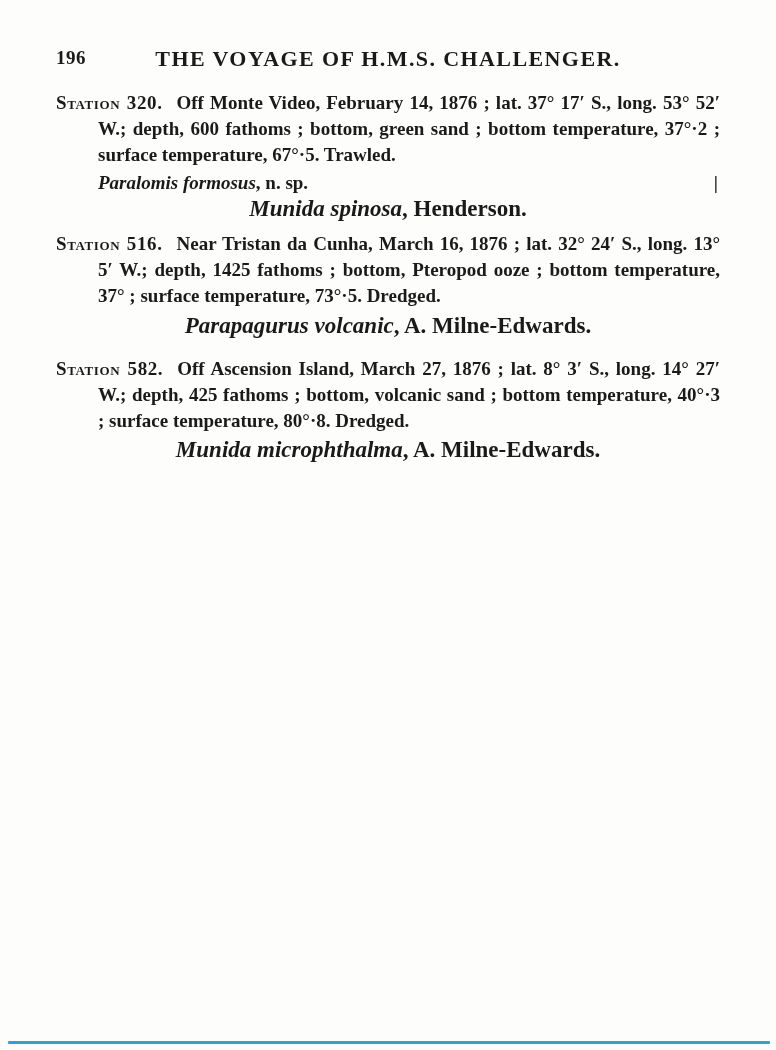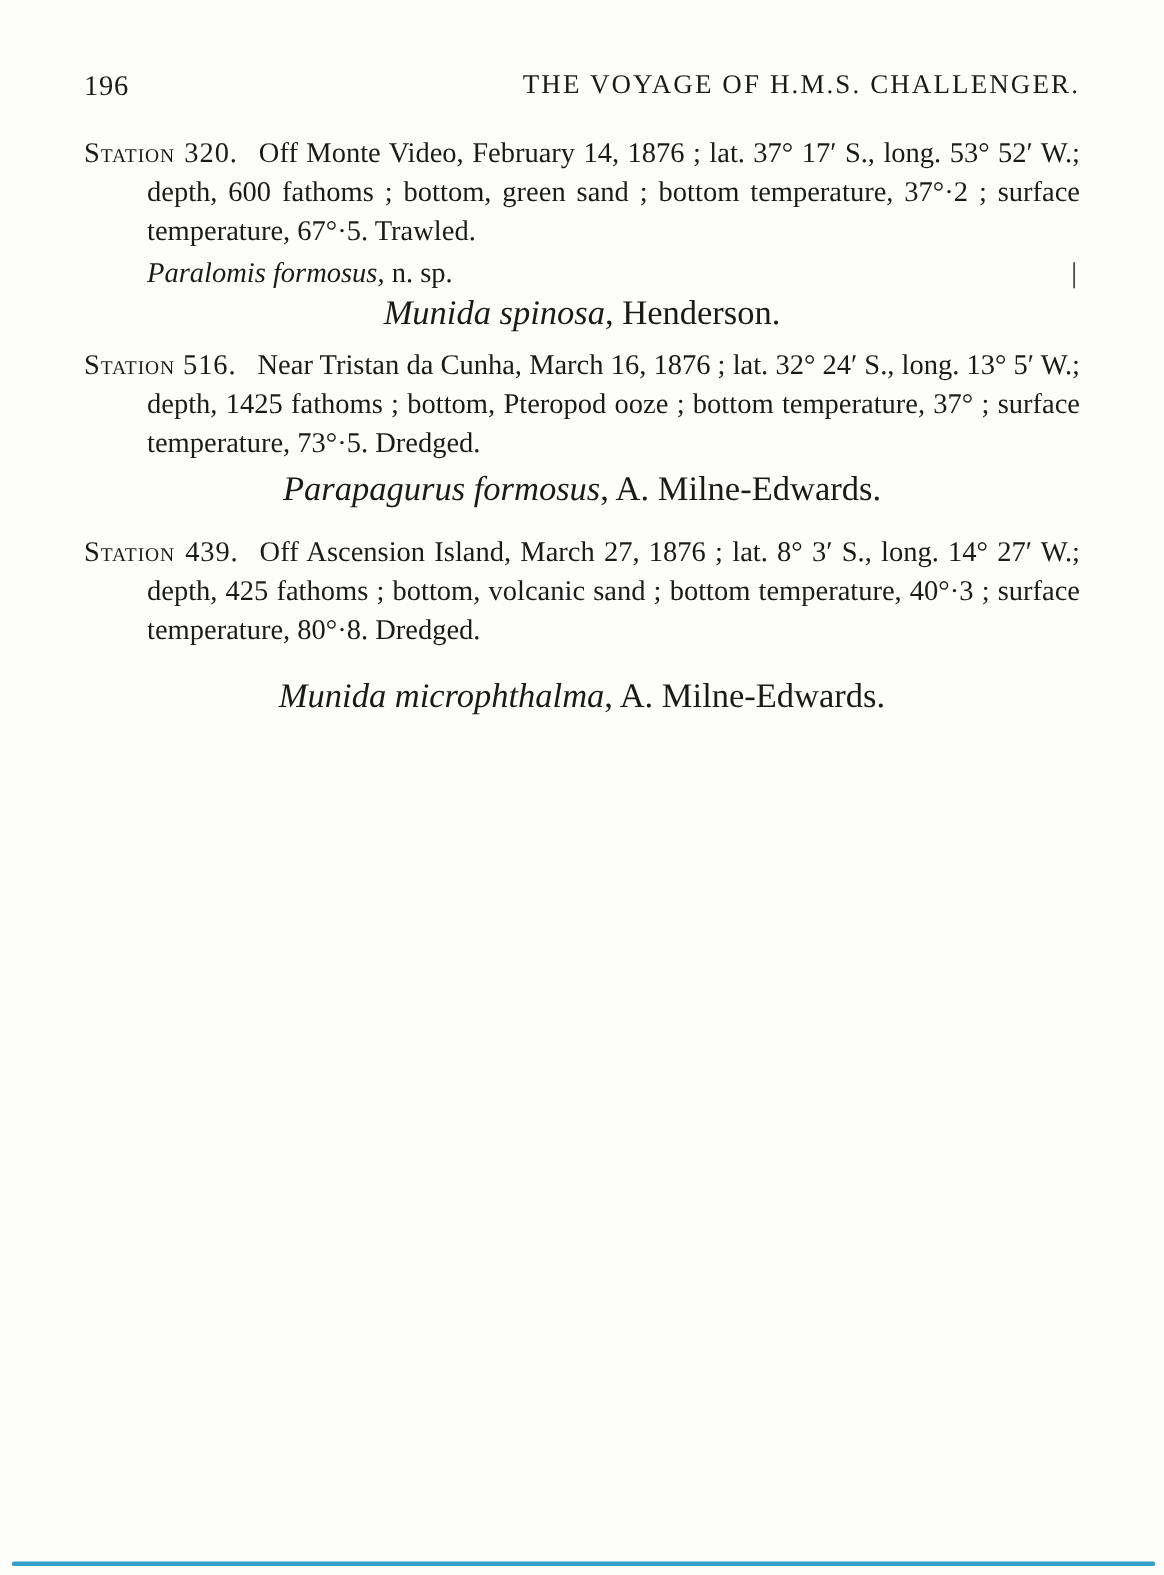--- a/index.html
+++ b/index.html
@@ -1,15 +1,15 @@
 <!DOCTYPE html>
 <html><head>
 <meta charset="utf-8">
 <style>
-  * { margin: 0; padding: 0; box-sizing: border-box; }
+  * { margin: 0; padding: 0; box-sizing: border-box; font-weight: bold; }
   html, body { background: #ffffff; }
   body {
     width: 776px;
     height: 1050px;
     position: relative;
     font-family: "Liberation Serif", serif;
     color: #1a1a1a;
     overflow: hidden;
   }
   .page {
@@ -25,22 +25,22 @@
   }
   .page-number {
     position: absolute;
     left: 0;
     top: 1px;
     font-size: 19px;
     letter-spacing: 0.5px;
   }
   .running-title {
     display: block;
-    text-align: right;
-    font-size: 18px;
+    text-align: center;
+    font-size: 22px;
     letter-spacing: 1.4px;
     white-space: nowrap;
   }
   .station-para {
     font-size: 19px;
     line-height: 26px;
     text-align: justify;
     padding-left: 42px;
     text-indent: -42px;
   }
@@ -73,21 +73,21 @@
     font-size: 23px;
     line-height: 26px;
     text-align: center;
   }
   .species i { font-style: italic; }
   .sec-320 { margin-top: 0; }
   .sec-335 { margin-top: 9px; }
   .sec-343 { margin-top: 17px; }
   .sp-center-320 { margin-top: 0; }
   .sp-center-335 { margin-top: 4px; }
-  .sp-center-343 { margin-top: 17px; }
+  .sp-center-343 { margin-top: 3px; }
   .scan-line {
     position: absolute;
     left: 8px;
     right: 6px;
     bottom: 6px;
     height: 3px;
     background: #35a0c9; 
     border-radius: 1px;
   }
 </style>
@@ -109,25 +109,25 @@
       <span class="species cell-left"><i>Paralomis formosus</i><span>, n. sp.</span></span>
       <span class="divider">|</span>
     </div>
     <div class="species-center species sp-center-320"><i>Munida spinosa</i><span>, Henderson.</span></div>
   </section>
 
   <section class="station sec-335">
     <p class="station-para">
       <span class="station-label">Station 516.</span><span class="station-body">Near Tristan da Cunha, March 16, 1876 ;  lat. 32° 24′ S., long. 13° 5′ W.; depth, 1425 fathoms ; bottom, Pteropod ooze ; bottom temperature, 37° ; surface temperature, 73°·5.  Dredged.</span>
     </p>
-    <div class="species-center species sp-center-335"><i>Parapagurus formosus</i><span>, A. Milne-Edwards.</span></div>
+    <div class="species-center species sp-center-335"><i>Parapagurus volcanic</i><span>, A. Milne-Edwards.</span></div>
   </section>
 
   <section class="station sec-343">
     <p class="station-para">
-      <span class="station-label">Station 439.</span><span class="station-body">Off Ascension Island, March 27, 1876 ;  lat. 8° 3′ S., long. 14° 27′ W.; depth, 425 fathoms ; bottom, volcanic sand ; bottom temperature, 40°·3 ; surface temperature, 80°·8.  Dredged.</span>
+      <span class="station-label">Station 582.</span><span class="station-body">Off Ascension Island, March 27, 1876 ;  lat. 8° 3′ S., long. 14° 27′ W.; depth, 425 fathoms ; bottom, volcanic sand ; bottom temperature, 40°·3 ; surface temperature, 80°·8.  Dredged.</span>
     </p>
     <div class="species-center species sp-center-343"><i>Munida microphthalma</i><span>, A. Milne-Edwards.</span></div>
   </section>
 
   <div class="scan-line"></div>
 
 </div>
 
 </body></html>

